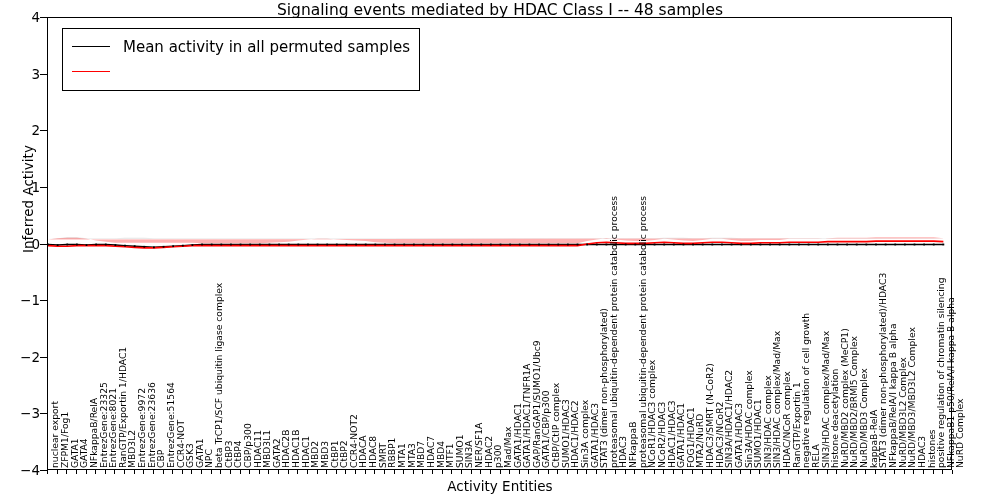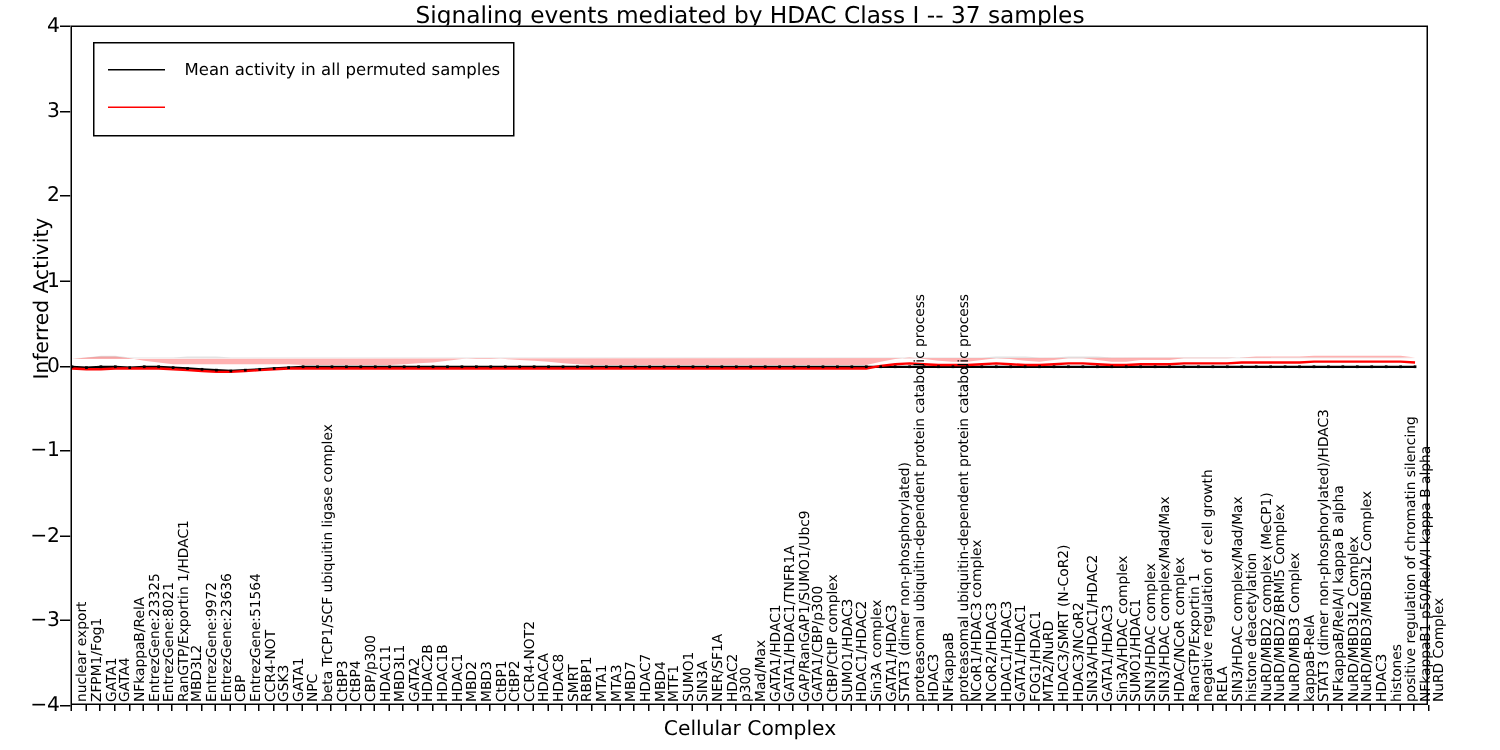--- a/index.html
+++ b/index.html
@@ -61,28 +61,28 @@
   .legend{
     position:absolute;left:62px;top:28px;
     background:#fff;border:1.2px solid #000;
     padding:5px 9px 6px 9px;
     box-sizing:border-box;
   }
   .legend-row{display:flex;align-items:center;height:25px;}
   .legend-swatch{width:38px;height:0;margin-right:13px;flex:0 0 auto;}
   .sw-black{border-top:1.5px solid #000;}
   .sw-red{border-top:1.5px solid #ff0000;}
-  .legend-text{font-size:11px;color:#000;white-space:nowrap;}
+  .legend-text{font-size:15px;color:#000;white-space:nowrap;}
 </style>
 </head>
 <body>
 
 <div id="root">
 
-  <div class="chart-title">Signaling events mediated by HDAC Class I -- 37 samples</div>
+  <div class="chart-title">Signaling events mediated by HDAC Class I -- 48 samples</div>
 
   <div class="ytick-wrap">
     <div class="ylabel">Inferred Activity</div>
     <div id="yticks">
         <div class="ytl" style="top: 17px;">4</div>
         <div class="ytick-mark" style="top: 17px;"></div>
         <div class="ytl" style="top: 73.625px;">3</div>
         <div class="ytick-mark" style="top: 73.625px;"></div>
         <div class="ytl" style="top: 130.25px;">2</div>
         <div class="ytick-mark" style="top: 130.25px;"></div>
@@ -394,21 +394,21 @@
       <span class="cat" style="left: 841.006px; top: 468px;">NFkappaB/RelA/I kappa B alpha</span>
       <span class="cat" style="left: 850.634px; top: 468px;">NuRD/MBD3L2 Complex</span>
       <span class="cat" style="left: 860.262px; top: 468px;">NuRD/MBD3/MBD3L2 Complex</span>
       <span class="cat" style="left: 869.889px; top: 468px;">HDAC3</span>
       <span class="cat" style="left: 879.517px; top: 468px;">histones</span>
       <span class="cat" style="left: 889.145px; top: 468px;">positive regulation of chromatin silencing</span>
       <span class="cat" style="left: 898.772px; top: 468px;">NFkappaB1 p50/RelA/I kappa B alpha</span>
       <span class="cat" style="left: 908.4px; top: 468px;">NuRD Complex</span>
     </div>
 
-  <div class="xlabel">Cellular Complex</div>
+  <div class="xlabel">Activity Entities</div>
 
   <div class="legend">
     <div class="legend-row">
       <span class="legend-swatch sw-black"></span>
       <span class="legend-text">Mean activity in all permuted samples</span>
     </div>
     <div class="legend-row">
       <span class="legend-swatch sw-red"></span>
     </div>
   </div>

